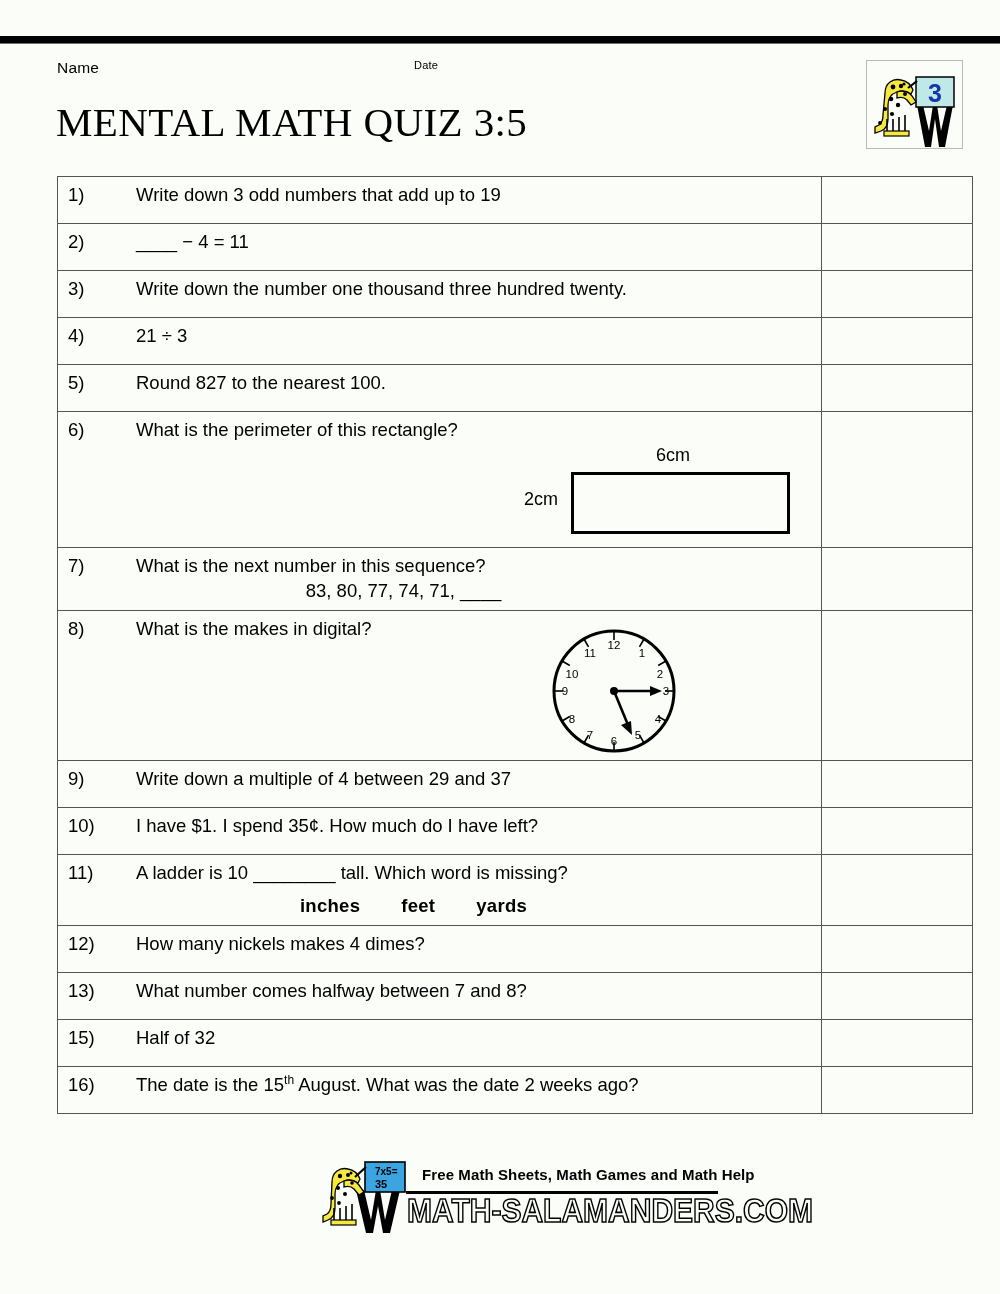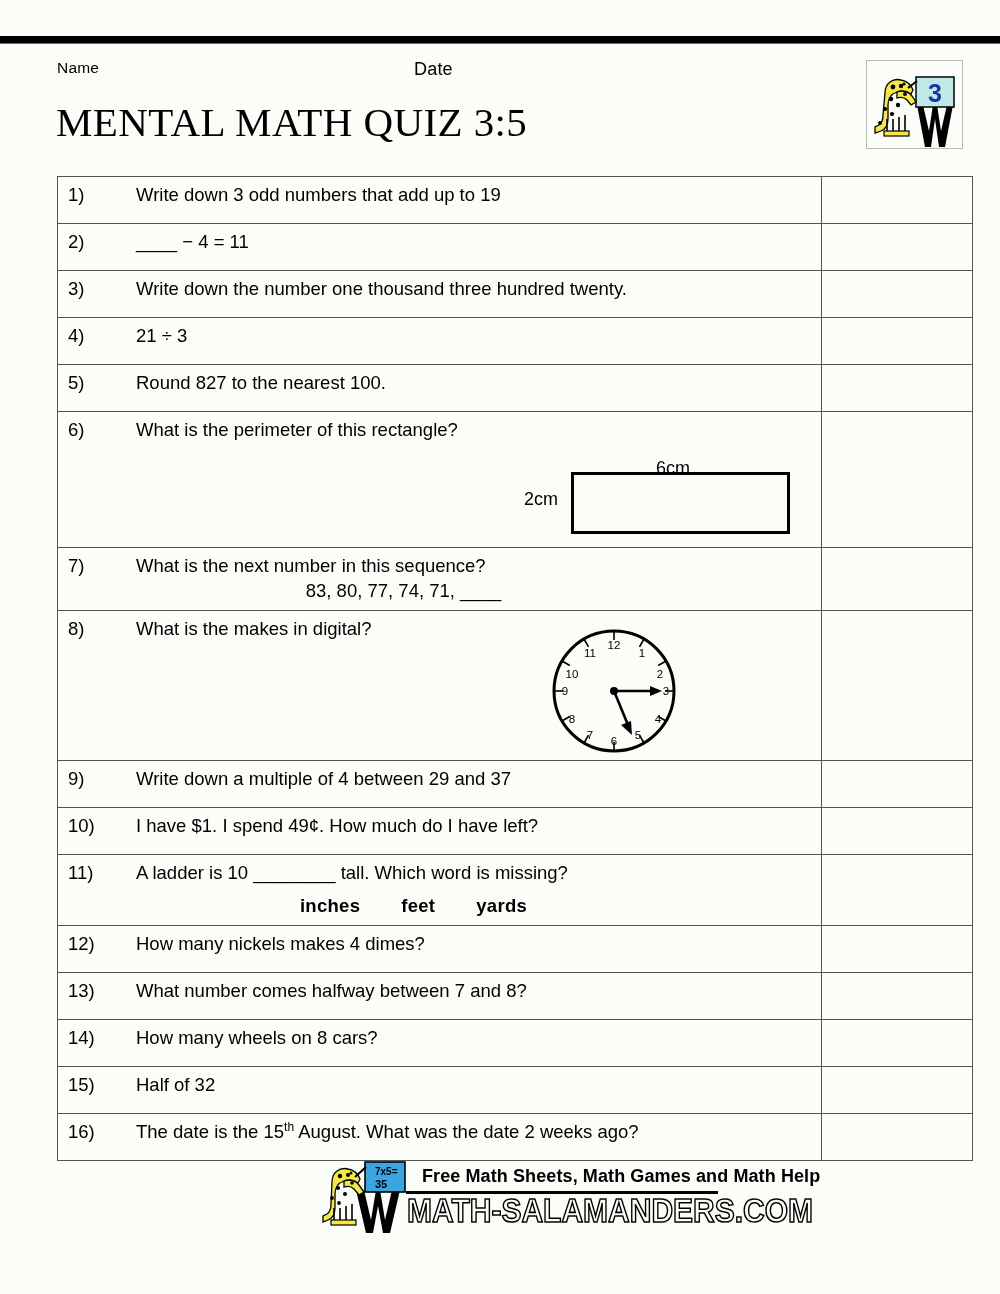--- a/index.html
+++ b/index.html
@@ -39,21 +39,21 @@
     position: absolute;
     left: 57px;
     top: 59px;
     font-size: 15.5px;
     letter-spacing: .2px;
   }
   .hdr-date {
     position: absolute;
     left: 414px;
     top: 59px;
-    font-size: 18px;
+    font-size: 11px;
     letter-spacing: .2px;
   }
   .quiz-title {
     position: absolute;
     left: 56px;
     top: 98px;
     font-family: "Liberation Serif", serif;
     font-size: 41px;
     letter-spacing: .4px;
     white-space: nowrap;
@@ -151,21 +151,21 @@
     top: 28px;
     width: 219px;
     height: 62px;
     border: 3px solid #000;
     box-sizing: border-box;
     background: #fbfdf8;
   }
   .fig-lbl-top {
     position: absolute;
     left: 598px;
-    top: 14px;
+    top: 1px;
     font-size: 18px;
   }
   .fig-lbl-left {
     position: absolute;
     left: 466px;
     top: 45px;
     font-size: 18px;
   }
 
   
@@ -186,21 +186,21 @@
     position: absolute;
     left: 318px;
     top: 1156px;
     width: 400px;
     height: 78px;
   }
   .foot-tag {
     position: absolute;
     left: 104px;
     top: 10px;
-    font-size: 18px;
+    font-size: 15px;
     font-weight: bold;
     letter-spacing: .1px;
     white-space: nowrap;
   }
   .foot-rule {
     position: absolute;
     left: 88px;
     top: 35px;
     width: 312px;
     height: 3px;
@@ -410,21 +410,21 @@
             <div class="qtext">Write down a multiple of 4 between 29 and 37</div>
           </div>
         </td>
         <td class="acell"></td>
       </tr>
 
       <tr>
         <td class="qcell">
           <div class="qinner">
             <span class="qnum">10)</span>
-            <div class="qtext">I have $1. I spend 49¢. How much do I have left?</div>
+            <div class="qtext">I have $1. I spend 35¢. How much do I have left?</div>
           </div>
         </td>
         <td class="acell"></td>
       </tr>
 
       <tr>
         <td class="qcell">
           <div class="qinner">
             <span class="qnum">11)</span>
             <div class="qtext">A ladder is 10 ________ tall. Which word is missing?</div>
@@ -453,29 +453,20 @@
       <tr>
         <td class="qcell">
           <div class="qinner">
             <span class="qnum">13)</span>
             <div class="qtext">What number comes halfway between 7 and 8?</div>
           </div>
         </td>
         <td class="acell"></td>
       </tr>
 
-      <tr>
-        <td class="qcell">
-          <div class="qinner">
-            <span class="qnum">14)</span>
-            <div class="qtext">How many wheels on 8 cars?</div>
-          </div>
-        </td>
-        <td class="acell"></td>
-      </tr>
 
       <tr>
         <td class="qcell">
           <div class="qinner">
             <span class="qnum">15)</span>
             <div class="qtext">Half of 32</div>
           </div>
         </td>
         <td class="acell"></td>
       </tr>

